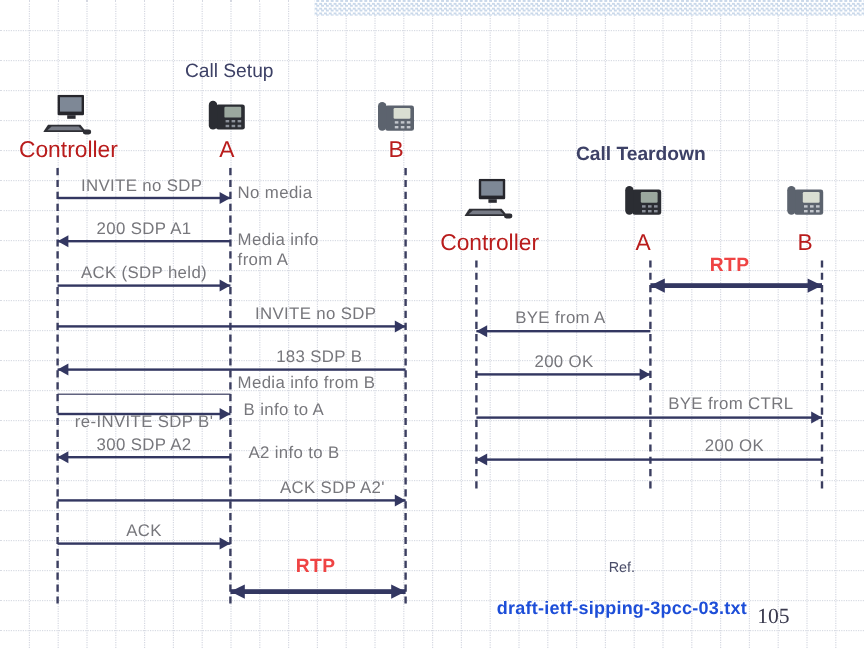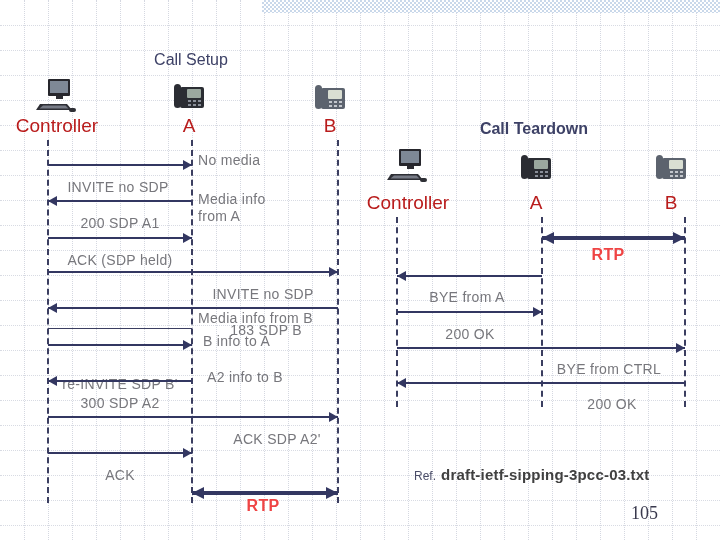--- a/index.html
+++ b/index.html
@@ -23,27 +23,27 @@
   .slide-title sup{font-size:14px;}
   .diagram-heading{position:absolute;transform:translateX(-50%);font-size:16px;color:#3d4166;white-space:nowrap;}
   .heading-setup{font-weight:400;}
   .heading-teardown{font-weight:700;}
   .actor-icon{position:absolute;}
   .actor-label{position:absolute;transform:translateX(-50%);font-size:19px;font-weight:400;color:#b91c1c;white-space:nowrap;}
   .lifeline{position:absolute;width:0;border-left:2px dashed #3b3e60;}
   .msg-line{position:absolute;background:#333761;height:2px;}
   .msg-line.bold{height:4px;}
   .msg-head{position:absolute;width:0;height:0;}
-  .msg-label{position:absolute;transform:translateX(-50%);font-size:14px;color:#77777c;letter-spacing:0.3px;white-space:nowrap;line-height:1.1;margin-top:33px;}
+  .msg-label{position:absolute;transform:translateX(-50%);font-size:14px;color:#77777c;letter-spacing:0.3px;white-space:nowrap;line-height:1.1;}
   .msg-label.bold{font-size:16px;font-weight:700;color:#ef4444;}
   .msg-overline{position:absolute;height:0;border-top:1px solid #3b3e60;}
   .annotation{position:absolute;font-size:14px;color:#77777c;letter-spacing:0.3px;white-space:nowrap;}
-  .ref-line{position:absolute;left:414px;top:466px;display:flex;align-items:flex-end;gap:5px;}
+  .ref-line{position:absolute;left:414px;top:466px;display:flex;align-items:center;gap:19px;flex-direction:column;}
   .ref-label{font-size:12px;color:#4a4d68;}
-  .ref-value{font-size:15px;font-weight:700;color:#404040;letter-spacing:0.2px;}
+  .ref-value{font-size:15px;font-weight:700;color:#1d4ed8;letter-spacing:0.2px;}
   .page-number{position:absolute;left:631px;top:503px;font-family:"Liberation Serif",serif;font-size:18px;color:#39394d;}
 </style>
 </head>
 <body>
 
 <div class="slide">
   <div id="grid">
       <div class="gridline v" style="left: 24px;"></div>
       <div class="gridline v" style="left: 48px;"></div>
       <div class="gridline v" style="left: 72px;"></div>

